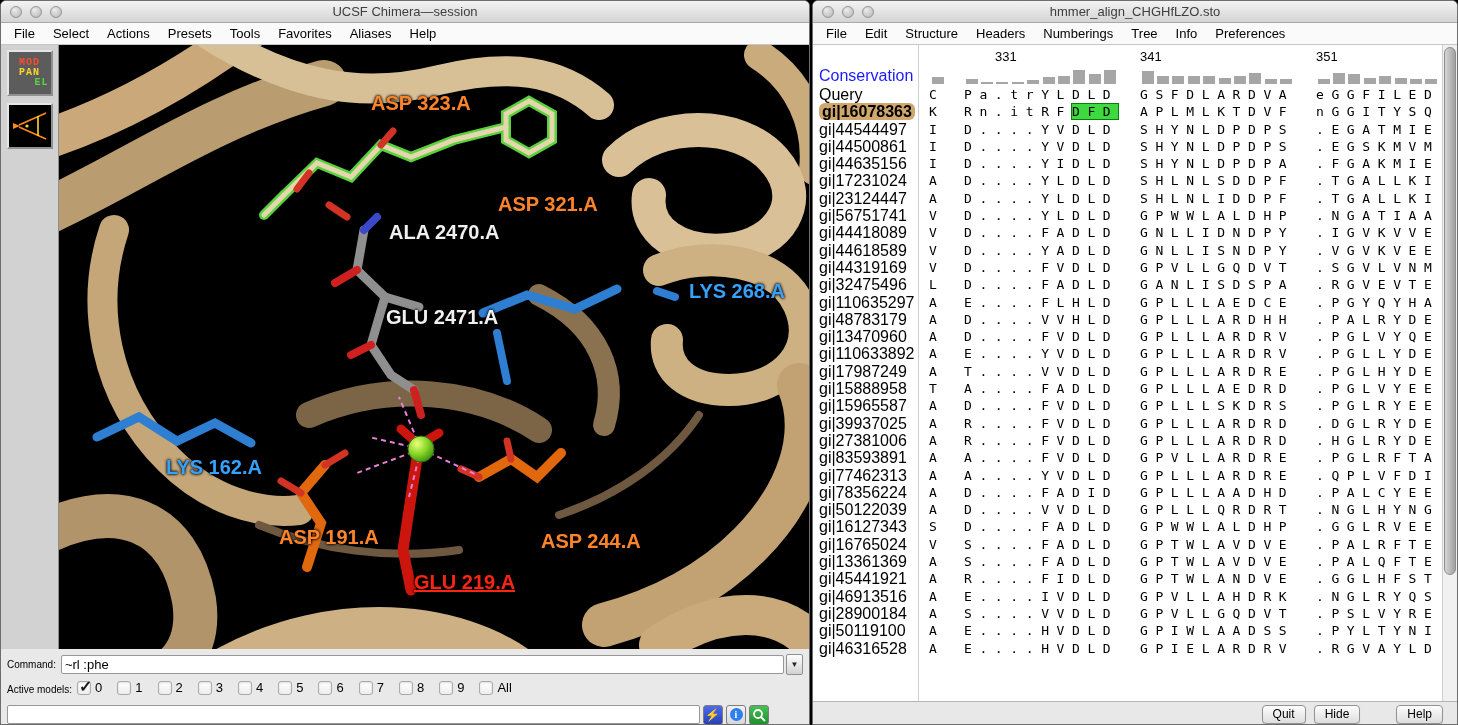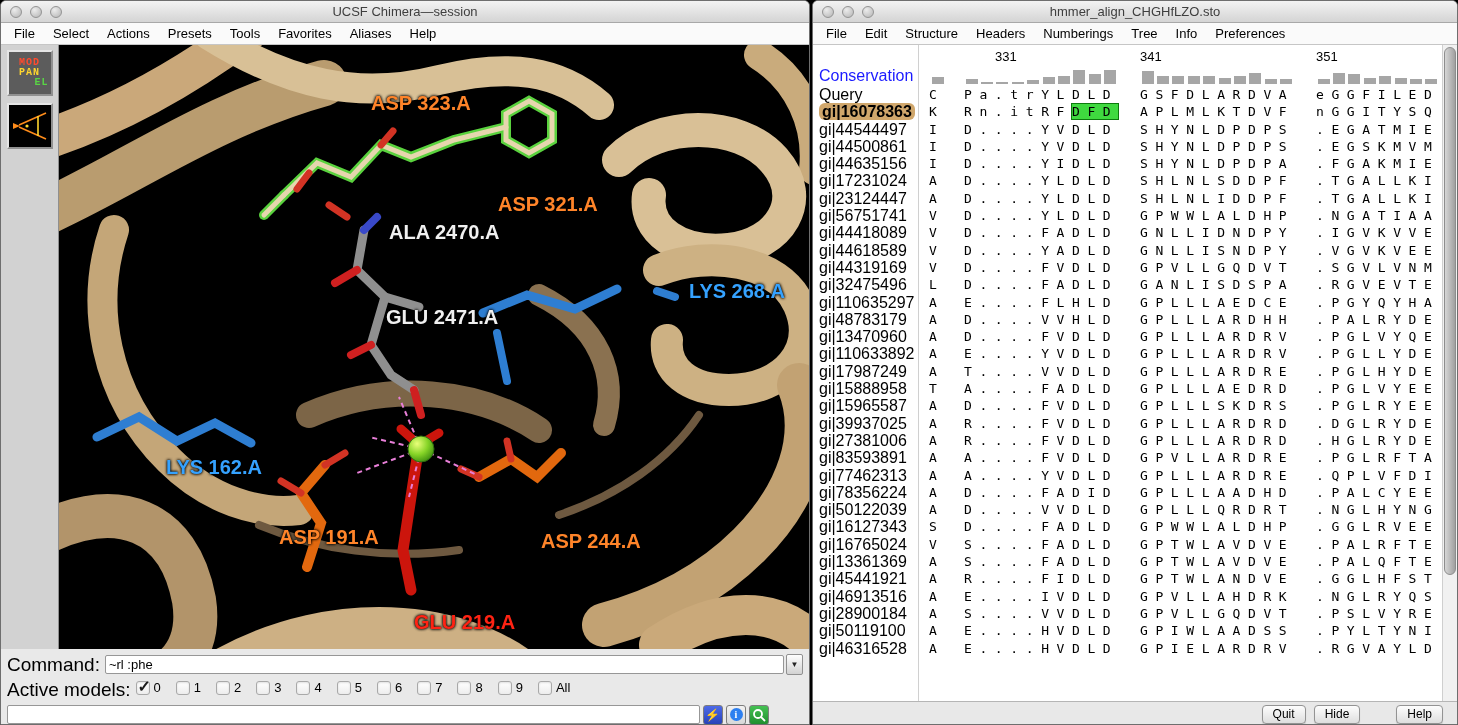--- a/index.html
+++ b/index.html
@@ -20,21 +20,21 @@
   .chimera-body { display:flex; height:604px; background:#ffffff; }
   .left-toolbar { width:58px; background:#d2d2d2; border-right:1px solid #8f8f8f; display:flex; flex-direction:column; align-items:center; padding-top:5px; gap:7px; }
   .tool-icon { width:46px; height:46px; border:2px outset #e5e5e5; background:#4a4a4a; display:flex; flex-direction:column; align-items:center; justify-content:center; line-height:1; cursor:pointer; }
   .tool-icon .ml { font-family:"Liberation Mono",monospace; font-size:10px; font-weight:bold; letter-spacing:1px; }
   .viewport { position:relative; flex:1; background:#000; overflow:hidden; }
   .viewport svg { position:absolute; left:0; top:0; }
   .vp-label { position:absolute; font-size:20px; font-weight:bold; white-space:nowrap; text-shadow:0 0 3px #000, 0 0 3px #000; }
 
   .bottom-panel { height:77px; background:#e9e9e9; padding:4px 6px 0 6px; }
   .bp-row { display:flex; align-items:center; height:23px; margin-bottom:2px; }
-  .bp-label { font-size:19px; color:#000; margin-right:5px; white-space:nowrap; }
+  .bp-label { font-size:10px; color:#000; margin-right:5px; white-space:nowrap; }
   .bp-input { flex:1; height:19px; border:1px solid #979797; background:#fff; font-family:"Liberation Sans",sans-serif; font-size:13px; padding:0 3px; border-radius:2px; }
   .dd-btn { width:17px; height:21px; margin-left:2px; border:1px solid #909090; background:linear-gradient(#fefefe,#d2d2d2); font-size:8px; color:#222; display:flex; align-items:center; justify-content:center; border-radius:2px; }
   .am-item { display:inline-flex; align-items:center; margin-right:15px; cursor:pointer; }
   .cb { position:relative; width:14px; height:14px; border:1px solid #a9a9a9; border-radius:3px; background:linear-gradient(#ffffff,#ededed); display:inline-block; box-shadow:inset 0 1px 2px rgba(0,0,0,.12); }
   .cb.checked::after { content:"✓"; position:absolute; left:1px; top:-5px; font-size:16px; font-weight:bold; color:#1b1b1b; }
   .cb-label { font-size:13px; margin-left:4px; }
   .mini-btn { width:20px; height:20px; margin-left:3px; border:1px solid #7d7d7d; border-radius:3px; display:flex; align-items:center; justify-content:center; }
   .btn-lightning { background:linear-gradient(#4d6ae8,#2742b8); color:#ffe339; font-size:12px; }
   .btn-info { background:linear-gradient(#f2f2f2,#d7d7d7); }
   .btn-info .icirc { width:13px; height:13px; border-radius:50%; background:#2d7ff0; color:#fff; font-size:10px; font-weight:bold; display:flex; align-items:center; justify-content:center; font-family:"Liberation Serif",serif; }
@@ -187,21 +187,21 @@
       </svg>
       <div id="vp-labels">
           <div class="vp-label" style="left: 312px; top: 47px; color: rgb(255, 132, 41);">ASP 323.A</div>
           <div class="vp-label" style="left: 439px; top: 148px; color: rgb(255, 132, 41);">ASP 321.A</div>
           <div class="vp-label" style="left: 330px; top: 176px; color: rgb(240, 240, 240);">ALA 2470.A</div>
           <div class="vp-label" style="left: 327px; top: 261px; color: rgb(240, 240, 240);">GLU 2471.A</div>
           <div class="vp-label" style="left: 630px; top: 235px; color: rgb(53, 162, 255);">LYS 268.A</div>
           <div class="vp-label" style="left: 107px; top: 411px; color: rgb(53, 162, 255);">LYS 162.A</div>
           <div class="vp-label" style="left: 220px; top: 481px; color: rgb(255, 132, 41);">ASP 191.A</div>
           <div class="vp-label" style="left: 482px; top: 485px; color: rgb(255, 132, 41);">ASP 244.A</div>
-          <div class="vp-label" style="left: 355px; top: 566px; color: rgb(255, 35, 19);">GLU 219.A</div>
+          <div class="vp-label" style="left: 355px; top: 526px; color: rgb(255, 35, 19); text-decoration: underline;">GLU 219.A</div>
         </div>
     </div>
   </div>
 
   <div class="bottom-panel">
     <div class="bp-row">
       <span class="bp-label">Command:</span>
       <input class="bp-input" type="text" value="~rl :phe" style="">
       <span class="dd-btn">
           <span>▼</span>

